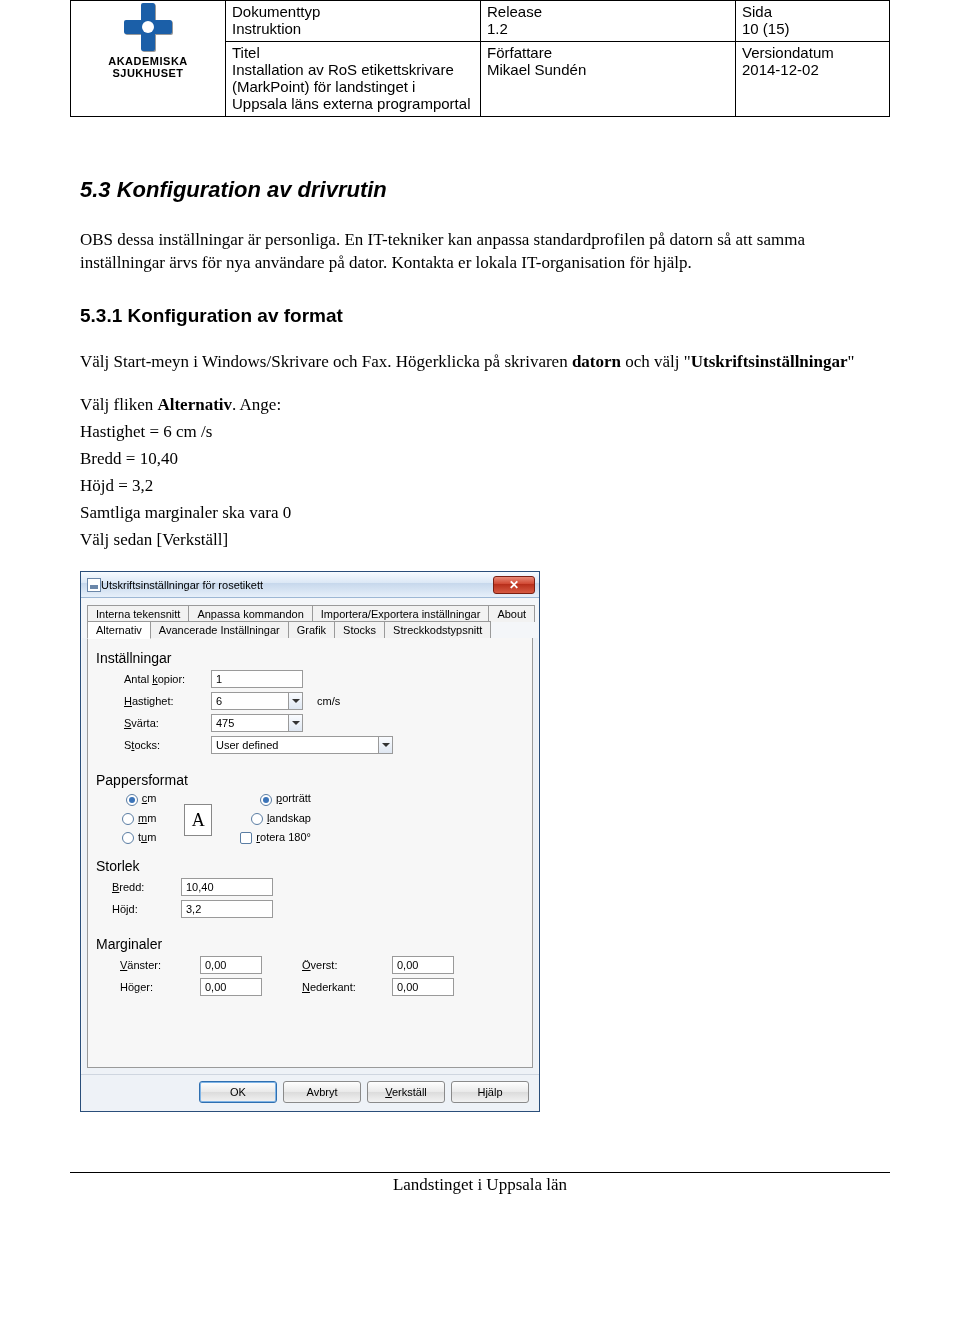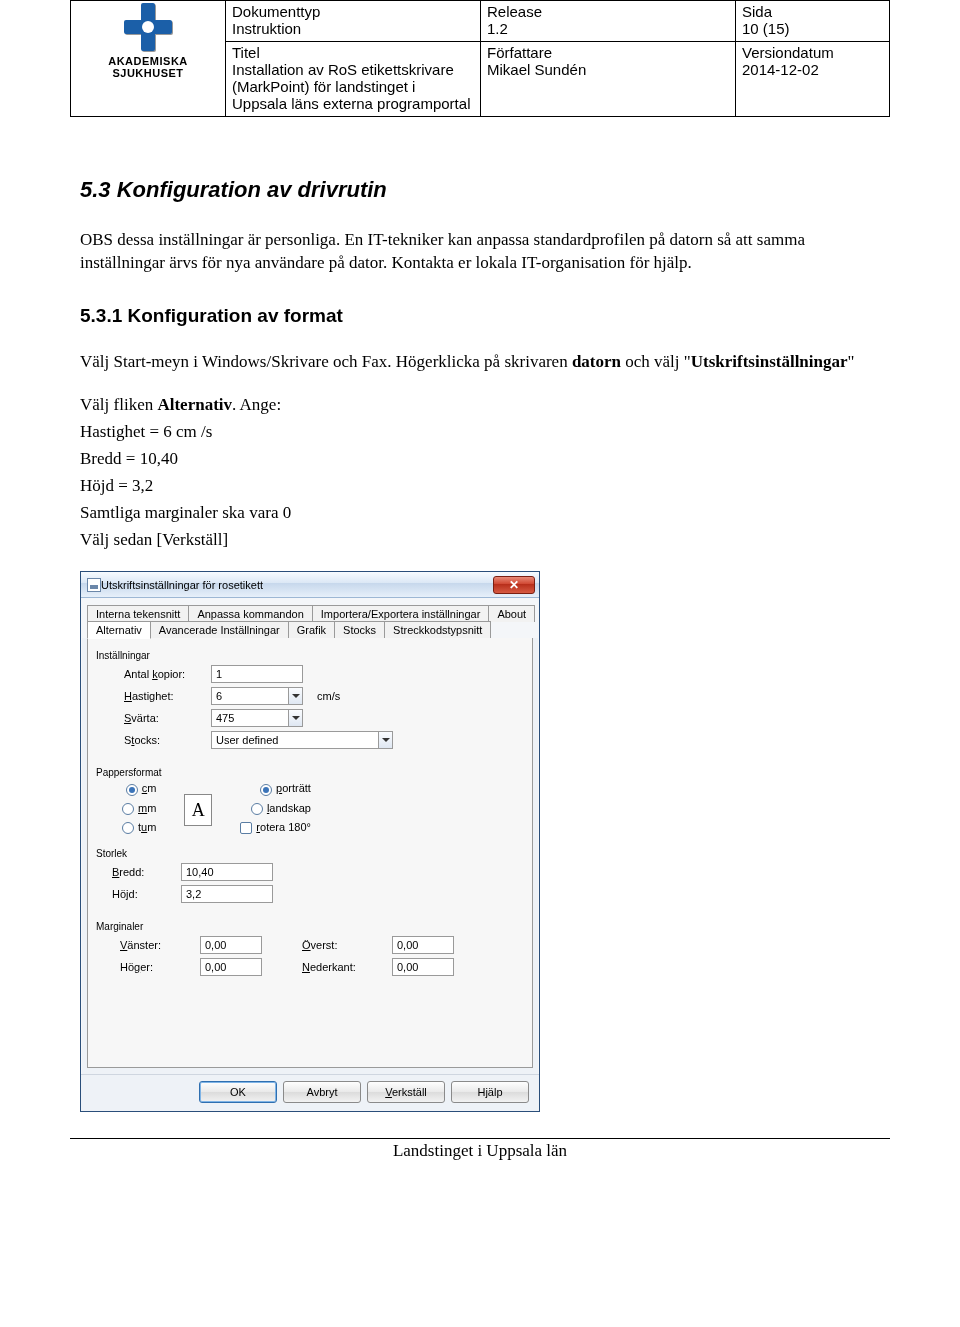--- a/index.html
+++ b/index.html
@@ -114,21 +114,21 @@
     background:#f7f7f7; border:1px solid #9a9a9a;
     margin: 0 6px 6px 6px; padding: 6px 8px 10px 8px;
     border-top:none;
     min-height: 430px;
     position:relative;
   }
   .tabbar2 { padding-top:0; }
   .tabbar2 .tab.active { border-top:1px solid #9a9a9a; }
   .tabbar2 { margin-top:-1px; }
 
-  .grp-label { font-size:10px; margin: 6px 0 4px 0; }
+  .grp-label { font-size:14px; margin: 6px 0 4px 0; }
   .fs {
     border:1px solid #d0d0d0; border-radius:3px;
     padding: 8px 10px 10px 10px; margin-bottom:8px;
     background:#f7f7f7;
   }
   .row { display:flex; align-items:center; gap:10px; margin:4px 0; }
   .row .lbl { width: 105px; text-align:left; padding-left:28px; }
   .row .lbl.short { width:75px; padding-left:16px; }
   .txt {
     border:1px solid #9a9a9a; background:#fff; height:18px;
@@ -178,21 +178,21 @@
     background:linear-gradient(#fefefe,#eaeaea 48%,#dcdcdc 52%,#f2f2f2);
     font: inherit; padding:0 10px;
   }
   .wbtn.primary {
     border-color:#2f6fb0;
     box-shadow: 0 0 0 1px #7fb4e6 inset;
   }
 
   
   .footer {
-    margin-top: 26px;
+    margin-top: 60px;
     border-top: 1px solid #000;
     text-align: center;
     padding-top: 2px;
     font-size: 17px;
   }
 
   u.acc { text-decoration: underline; }
 </style>
 </head>
 <body>

